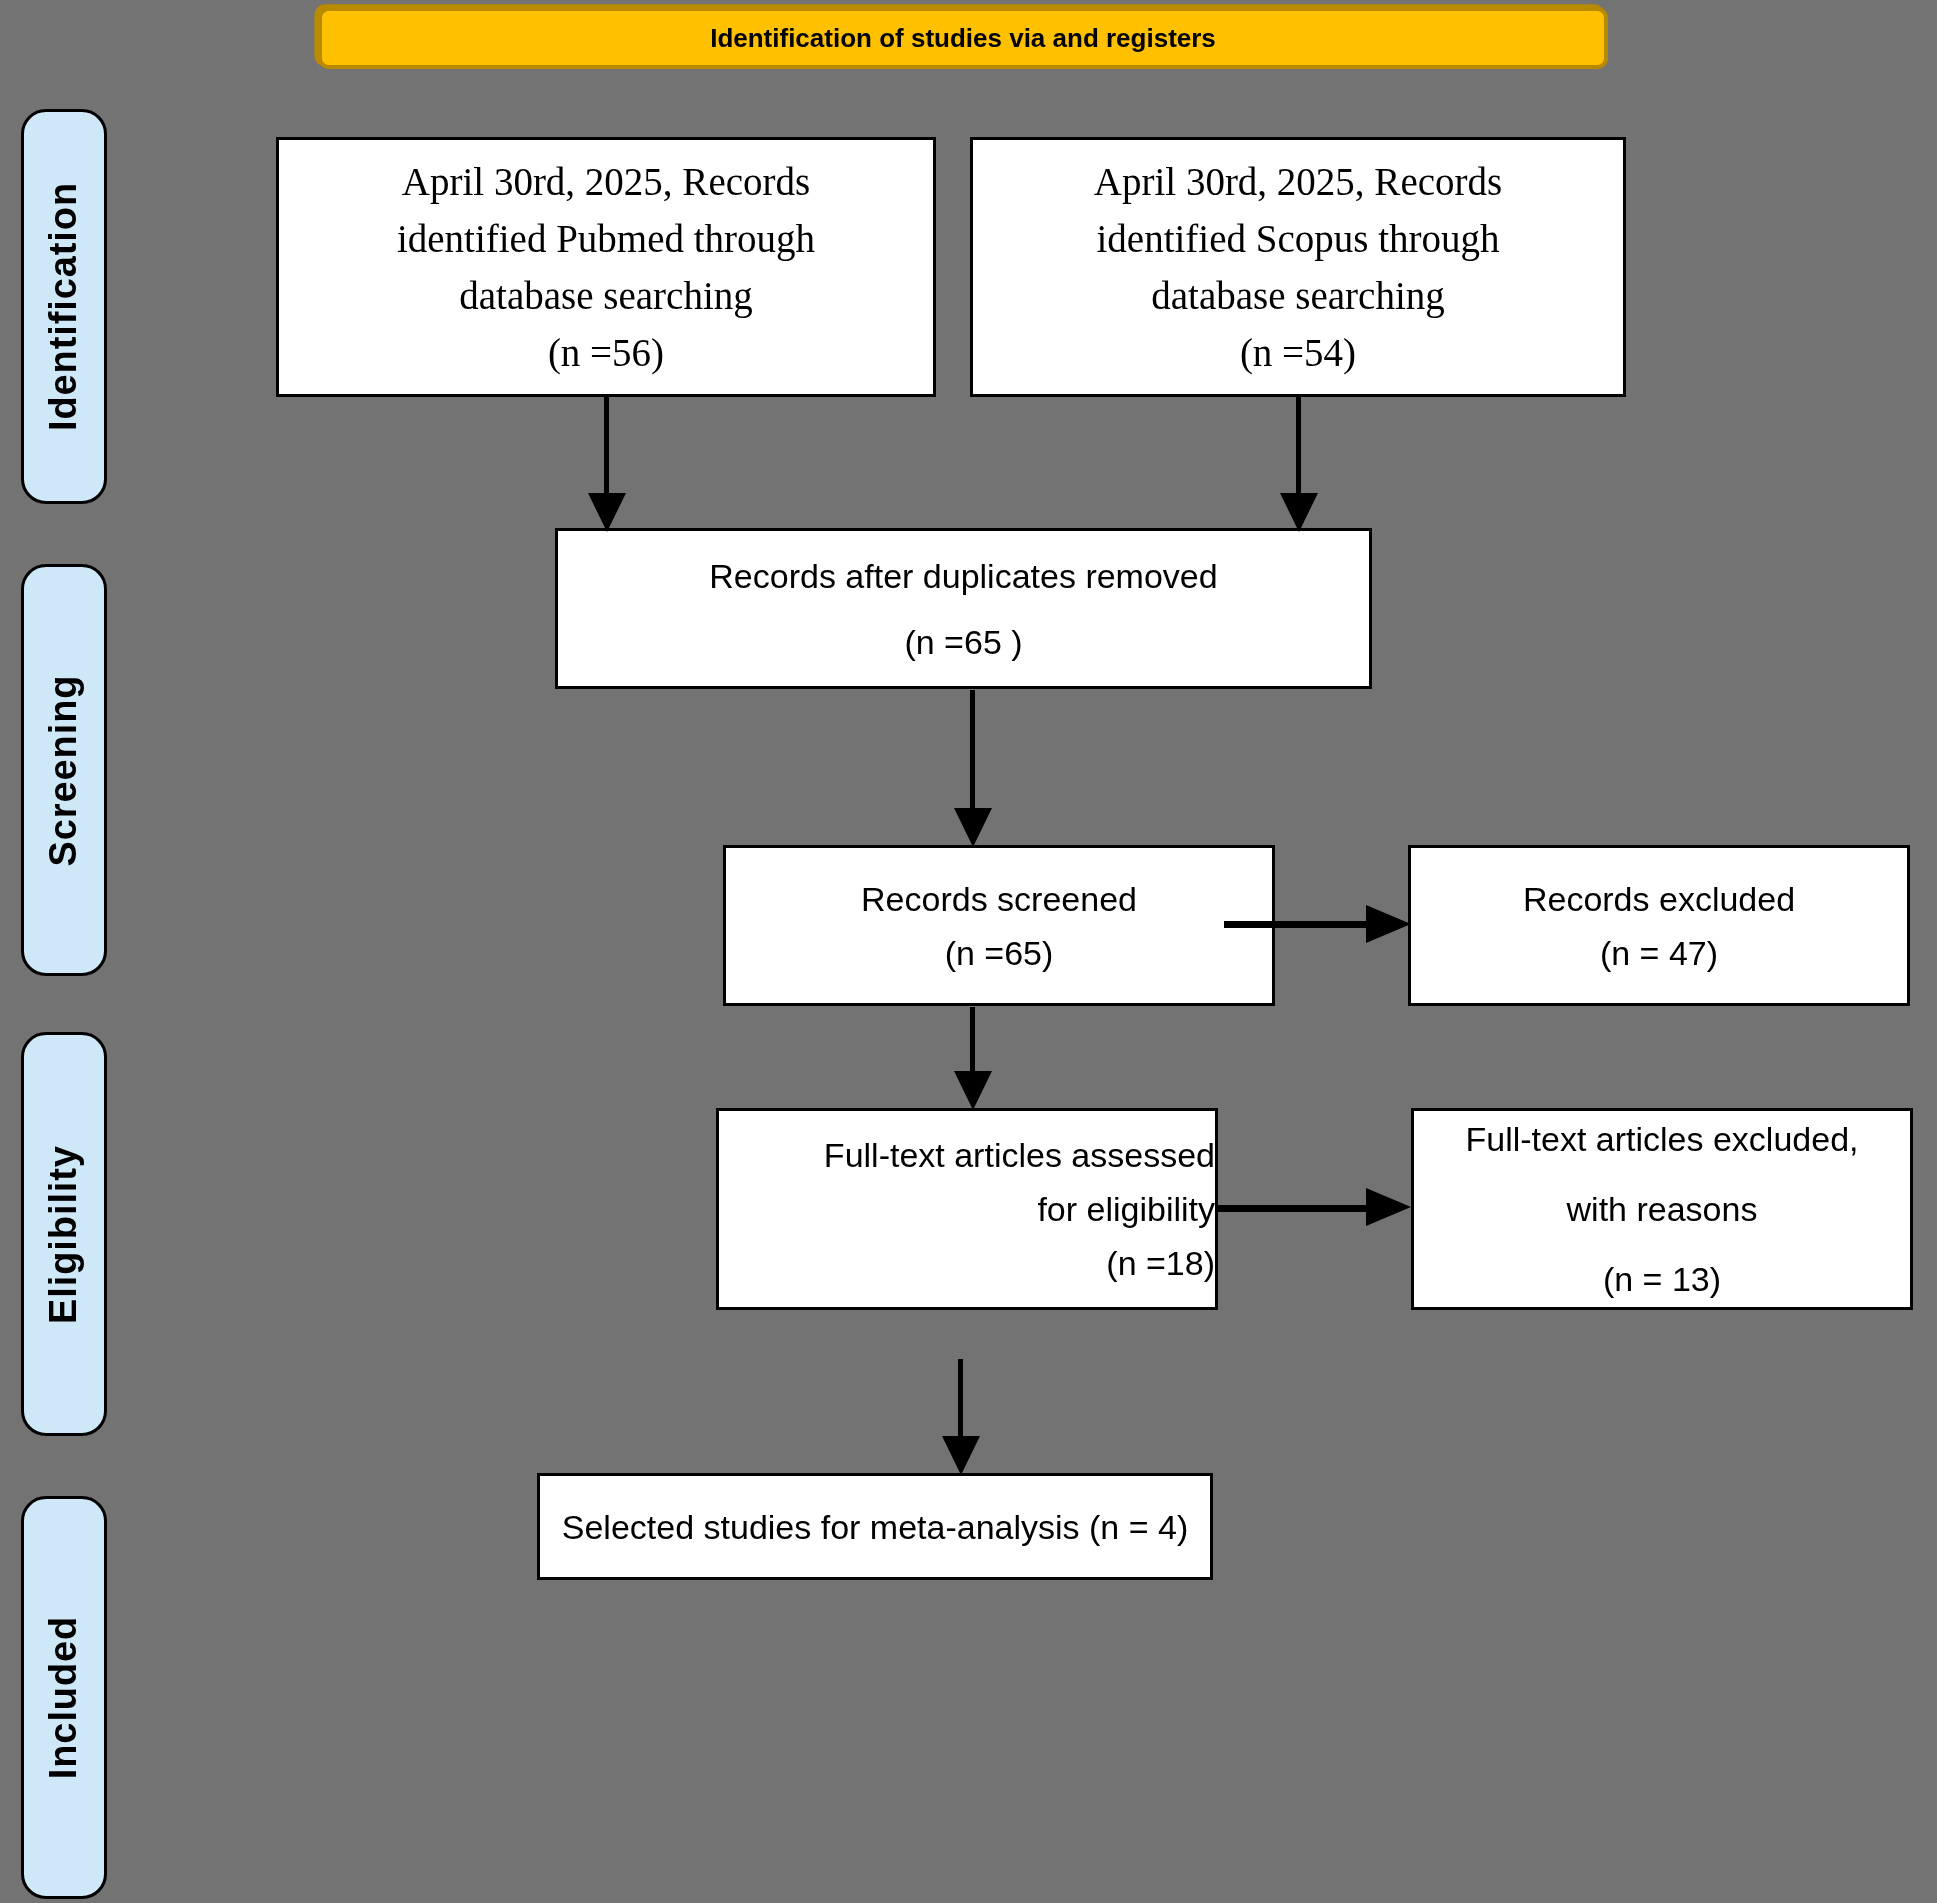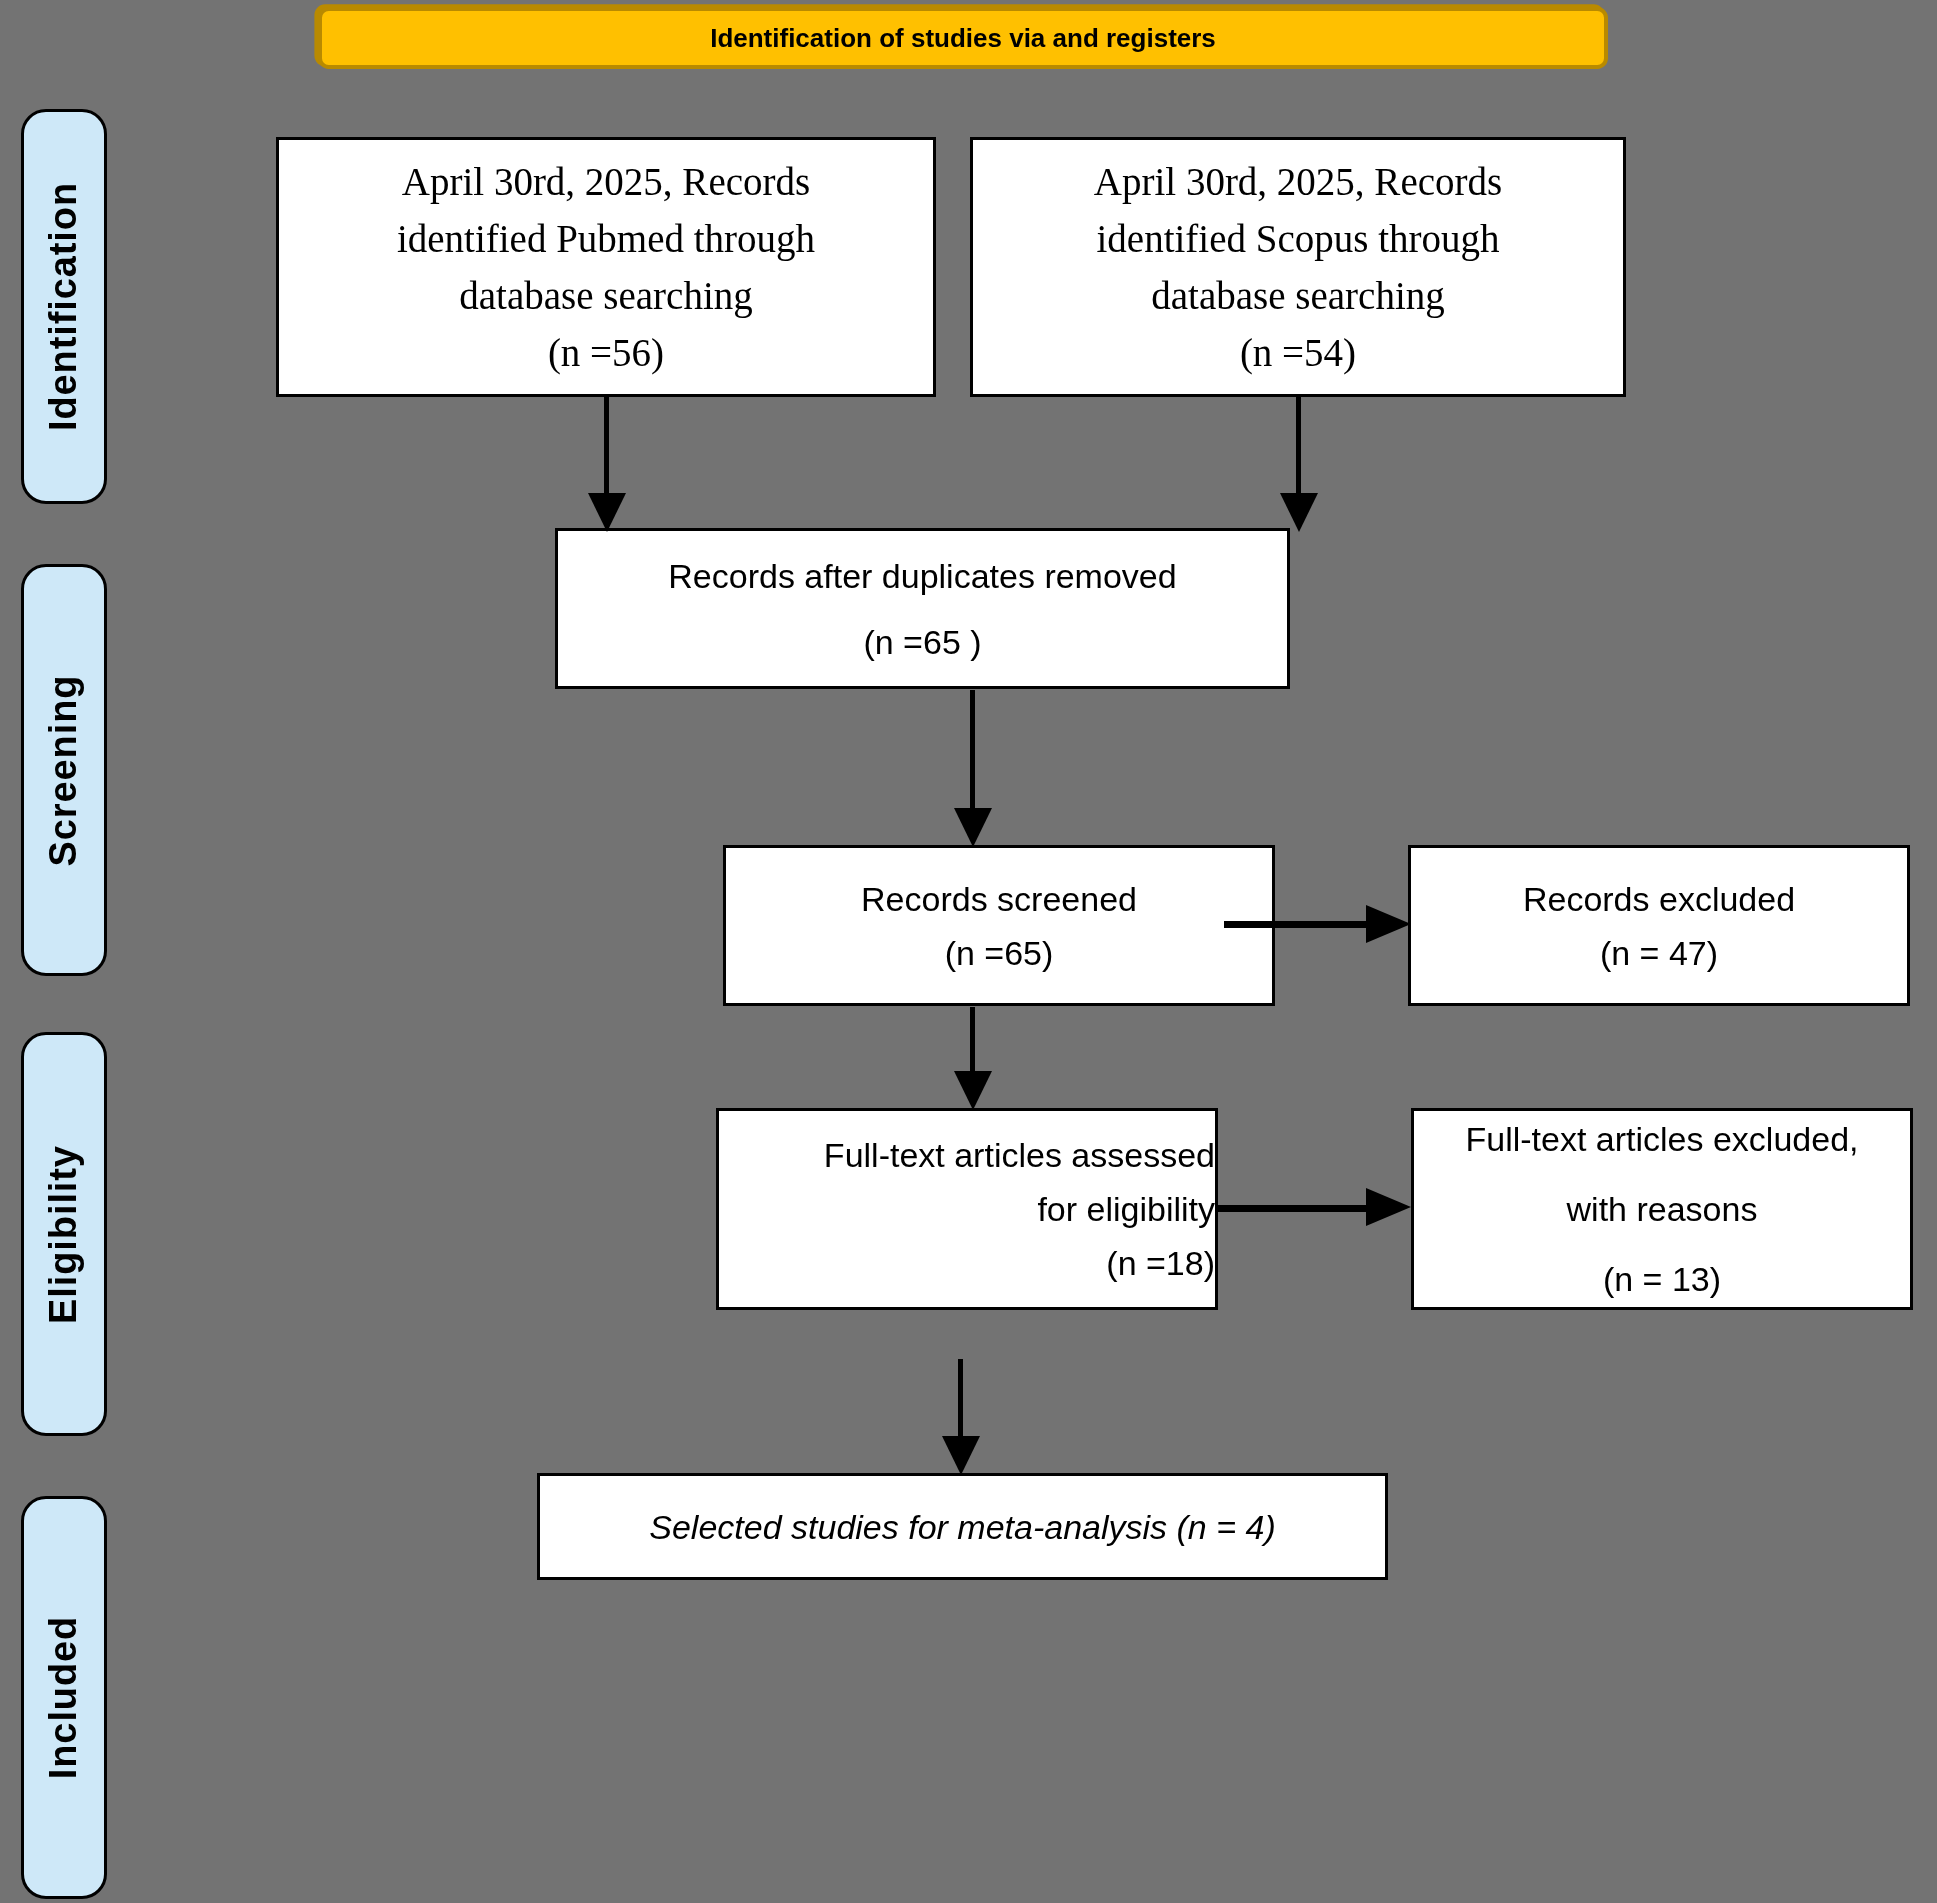--- a/index.html
+++ b/index.html
@@ -56,26 +56,26 @@
     border:3.6px solid var(--ink);
     box-sizing:border-box;
     display:flex; flex-direction:column;
     align-items:center; justify-content:center;
     text-align:center;
   }
   .serif-box{font-family:"Liberation Serif", serif; font-size:39px; line-height:57px;}
   .sans-box{font-family:"Liberation Sans", sans-serif; font-size:34px; line-height:54px;}
   #box-pubmed{left:276px; top:137px; width:660px; height:260px;}
   #box-scopus{left:970px; top:137px; width:656px; height:260px;}
-  #box-duplicates{left:555px; top:528px; width:735px; height:161px;gap:12px;}
+  #box-duplicates{left:555px; top:528px; width:817px; height:161px;gap:12px;}
   #box-screened{left:723px; top:845px; width:552px; height:161px;}
   #box-records-excluded{left:1408px; top:845px; width:502px; height:161px;}
   #box-fulltext{left:716px; top:1108px; width:502px; height:202px;align-items:flex-end;}
   #box-fulltext-excluded{left:1411px; top:1108px; width:502px; height:202px;gap:16px;}
-  #box-final{left:537px; top:1473px; width:851px; height:107px;font-style:italic;}
+  #box-final{left:537px; top:1473px; width:676px; height:107px;}
   
   .vline{position:absolute; width:4.5px; background:var(--ink);}
   .hline{position:absolute; height:7.2px; background:var(--ink);}
   .head-down{
     position:absolute; width:0; height:0;
     border-left:19px solid transparent;
     border-right:19px solid transparent;
     border-top:39px solid var(--ink);
   }
   .head-right{

